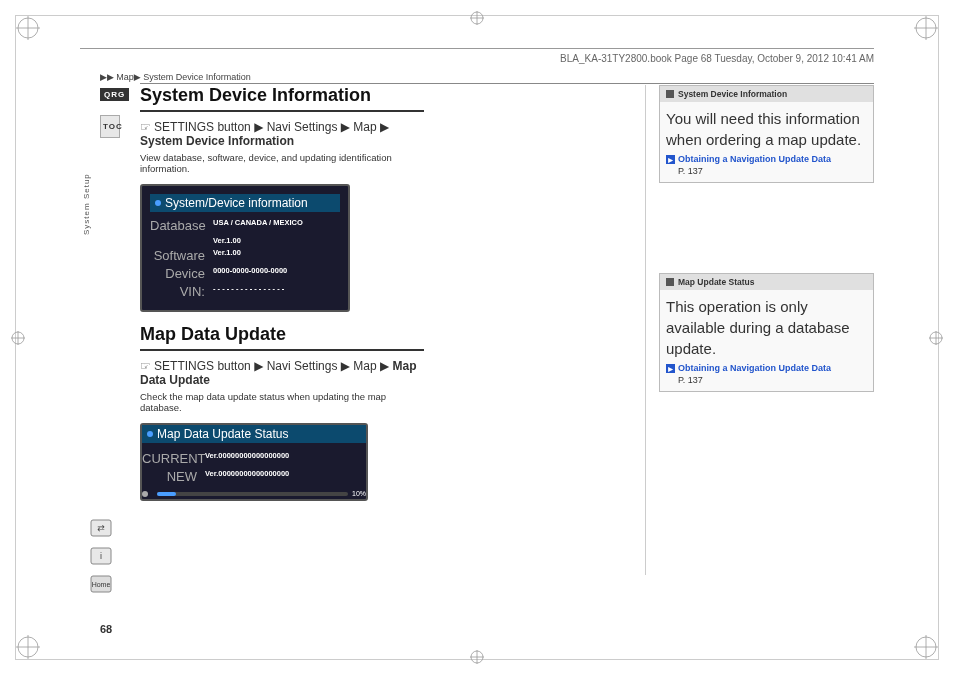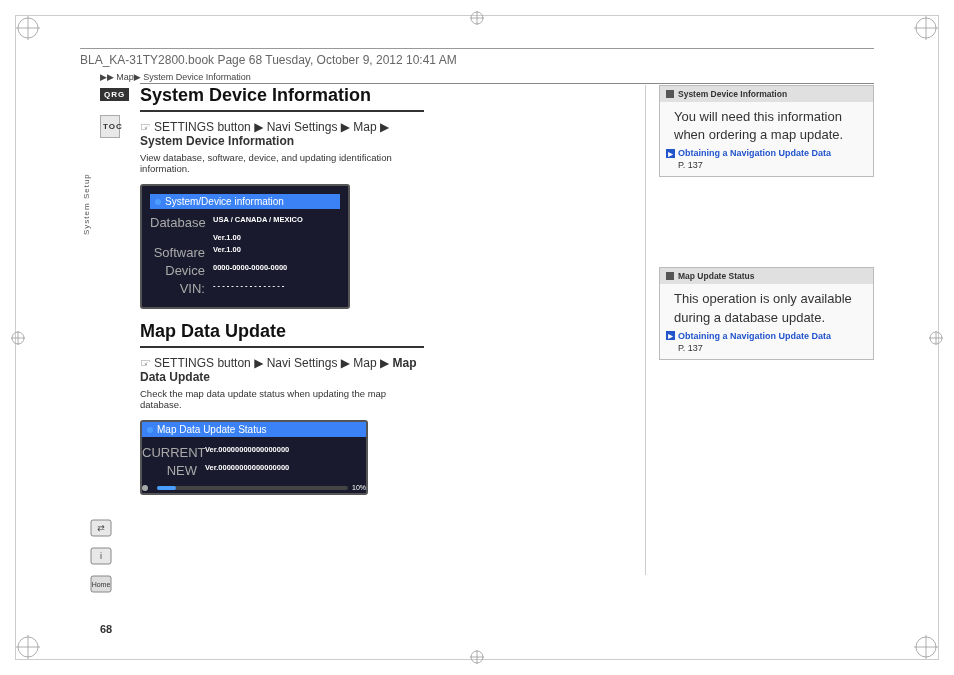--- a/index.html
+++ b/index.html
@@ -17,23 +17,23 @@
     
     .header-bar {
       position: absolute;
       top: 48px;
       left: 80px;
       right: 80px;
       border-top: 1px solid #999;
       padding-top: 4px;
     }
     .file-info {
-      font-size: 12px;
+      font-size: 10px;
       color: #666;
-      text-align: left;
+      text-align: right;
     }
 
     
     .breadcrumb {
       position: absolute;
       top: 72px;
       left: 100px;
       font-size: 9px;
       color: #444;
     }
@@ -118,23 +118,23 @@
     
     .screen-mockup {
       background: #1a1a2e;
       border: 2px solid #555;
       border-radius: 3px;
       padding: 8px;
       width: 210px;
       margin-bottom: 12px;
     }
     .screen-title-bar {
-      background: #3b82f6;
+      background: #0c4a6e;
       color: #fff;
-      font-size: 10px;
+      font-size: 12px;
       padding: 2px 5px;
       margin-bottom: 6px;
       display: flex;
       align-items: center;
     }
     .screen-title-bar .dot {
       width: 6px;
       height: 6px;
       background: #4a9eff;
       border-radius: 50%;
@@ -240,25 +240,24 @@
       height: 8px;
       background: #555;
       margin-right: 4px;
       display: inline-block;
     }
     .info-box-body {
       padding: 6px;
       background: #f9f9f9;
     }
     .info-box-body p {
-      font-size: 13px;
+      font-size: 15px;
       color: #333;
       line-height: 1.4;
       margin-bottom: 4px;
-      margin-left: 8px;
     }
     .info-link {
       color: #2255cc;
       font-size: 9px;
       font-weight: bold;
       text-decoration: none;
       display: flex;
       align-items: center;
     }
     .info-link .link-icon {

